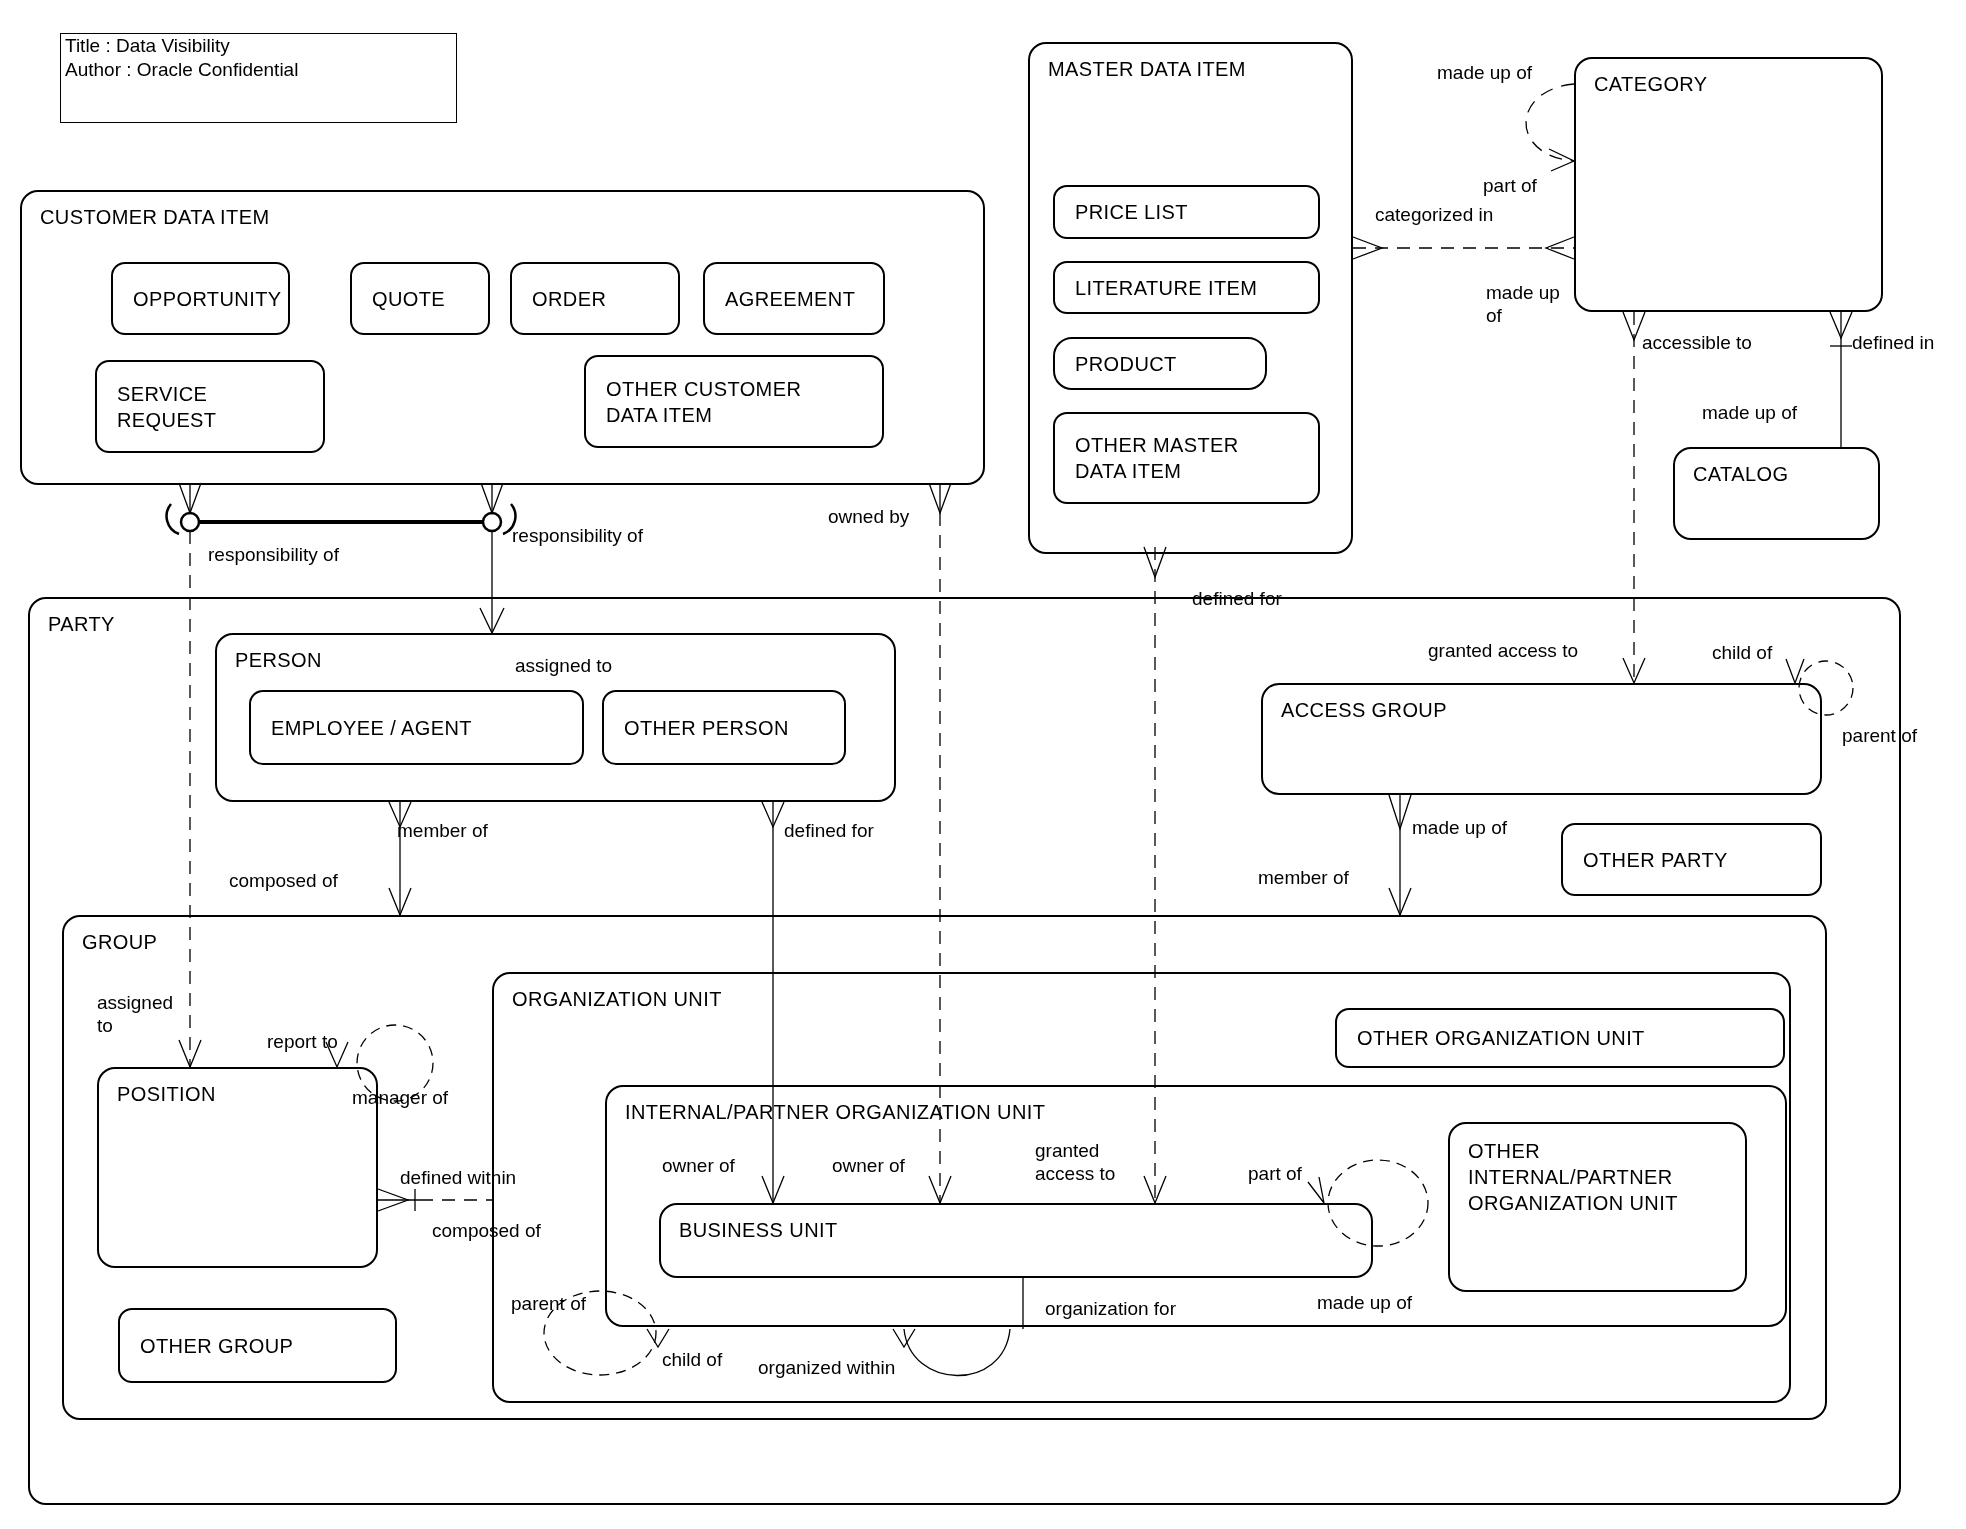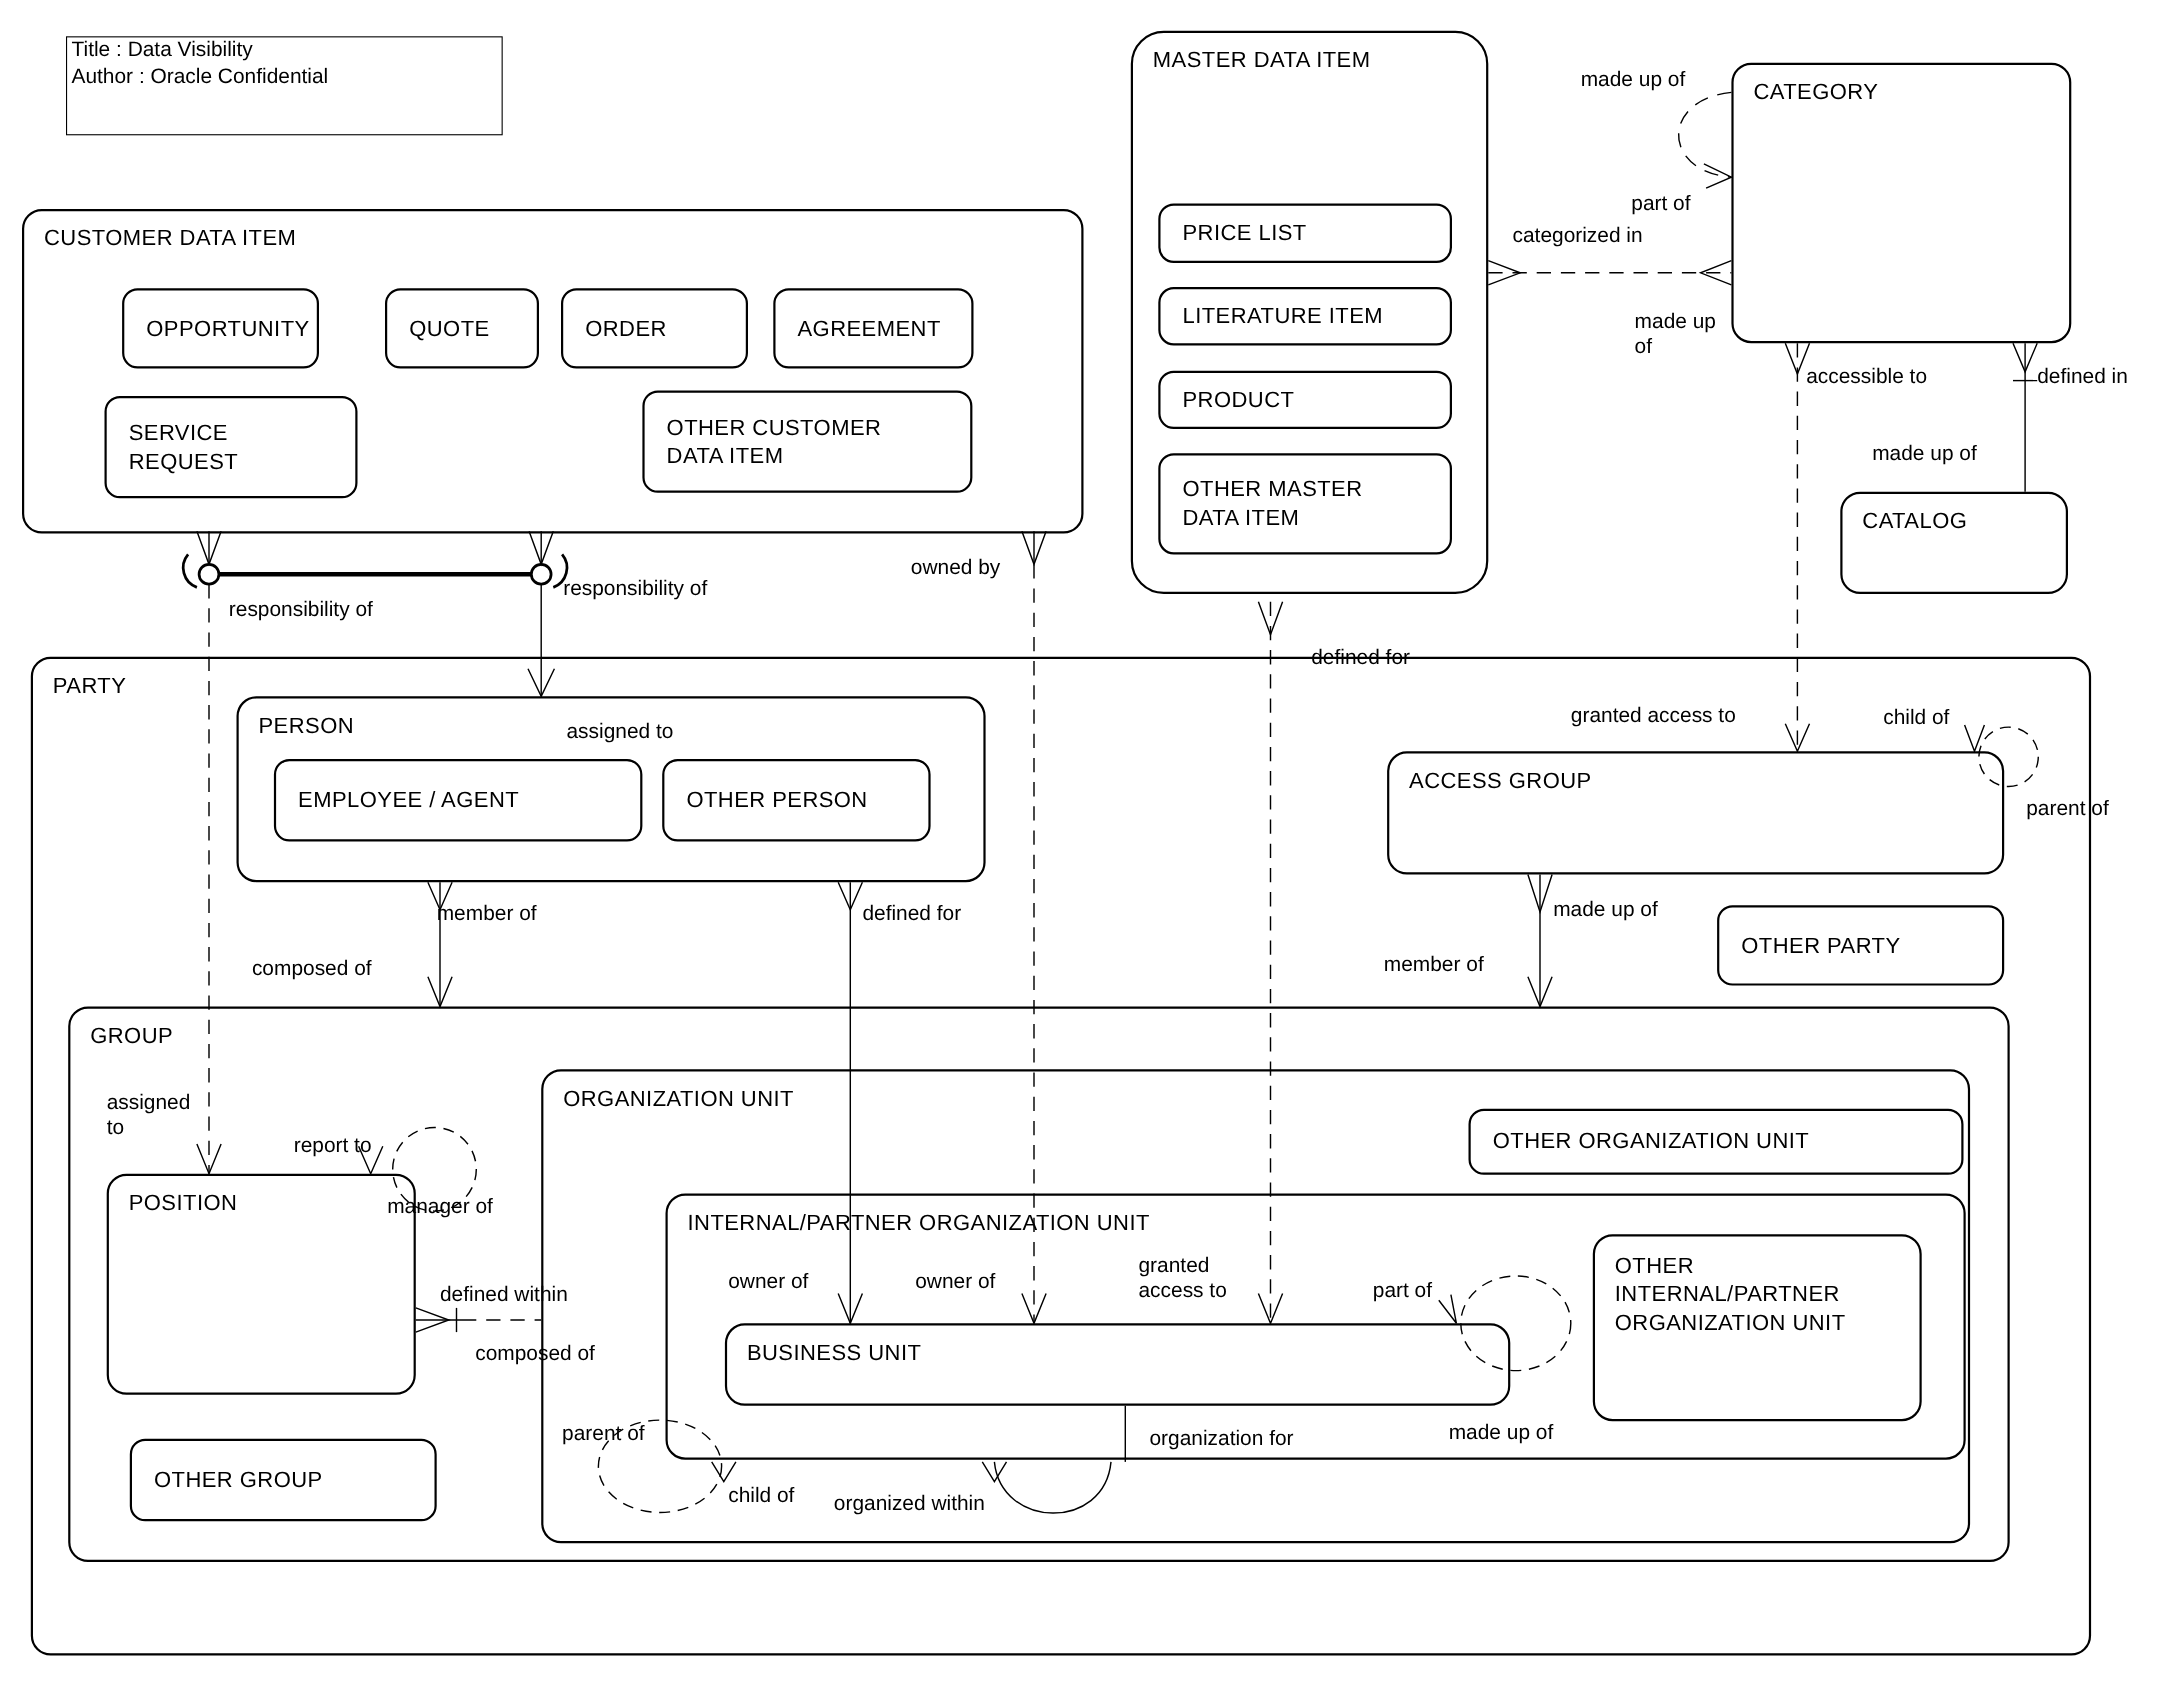--- a/index.html
+++ b/index.html
@@ -41,30 +41,30 @@
   </div>
   <div class="entity leaf" style="left:95px;top:360px;width:230px;height:93px;">
     <span class="entity-label">SERVICE
 REQUEST</span>
   </div>
   <div class="entity leaf" style="left:584px;top:355px;width:300px;height:93px;">
     <span class="entity-label">OTHER CUSTOMER
 DATA ITEM</span>
   </div>
 
-  <div class="entity" style="left:1028px;top:28px;width:325px;height:512px;border-radius:30px;">
+  <div class="entity" style="left:1028px;top:42px;width:325px;height:512px;">
     <span class="entity-label">MASTER DATA ITEM</span>
   </div>
   <div class="entity leaf" style="left:1053px;top:185px;width:267px;height:54px;">
     <span class="entity-label">PRICE LIST</span>
   </div>
   <div class="entity leaf" style="left:1053px;top:261px;width:267px;height:53px;">
     <span class="entity-label">LITERATURE ITEM</span>
   </div>
-  <div class="entity leaf" style="left:1053px;top:337px;width:267px;height:53px;">
+  <div class="entity leaf" style="left:1053px;top:337px;width:214px;height:53px;border-radius:19px;">
     <span class="entity-label">PRODUCT</span>
   </div>
   <div class="entity leaf" style="left:1053px;top:412px;width:267px;height:92px;">
     <span class="entity-label">OTHER MASTER
 DATA ITEM</span>
   </div>
 
   <div class="entity" style="left:1574px;top:57px;width:309px;height:255px;">
     <span class="entity-label">CATEGORY</span>
   </div>

